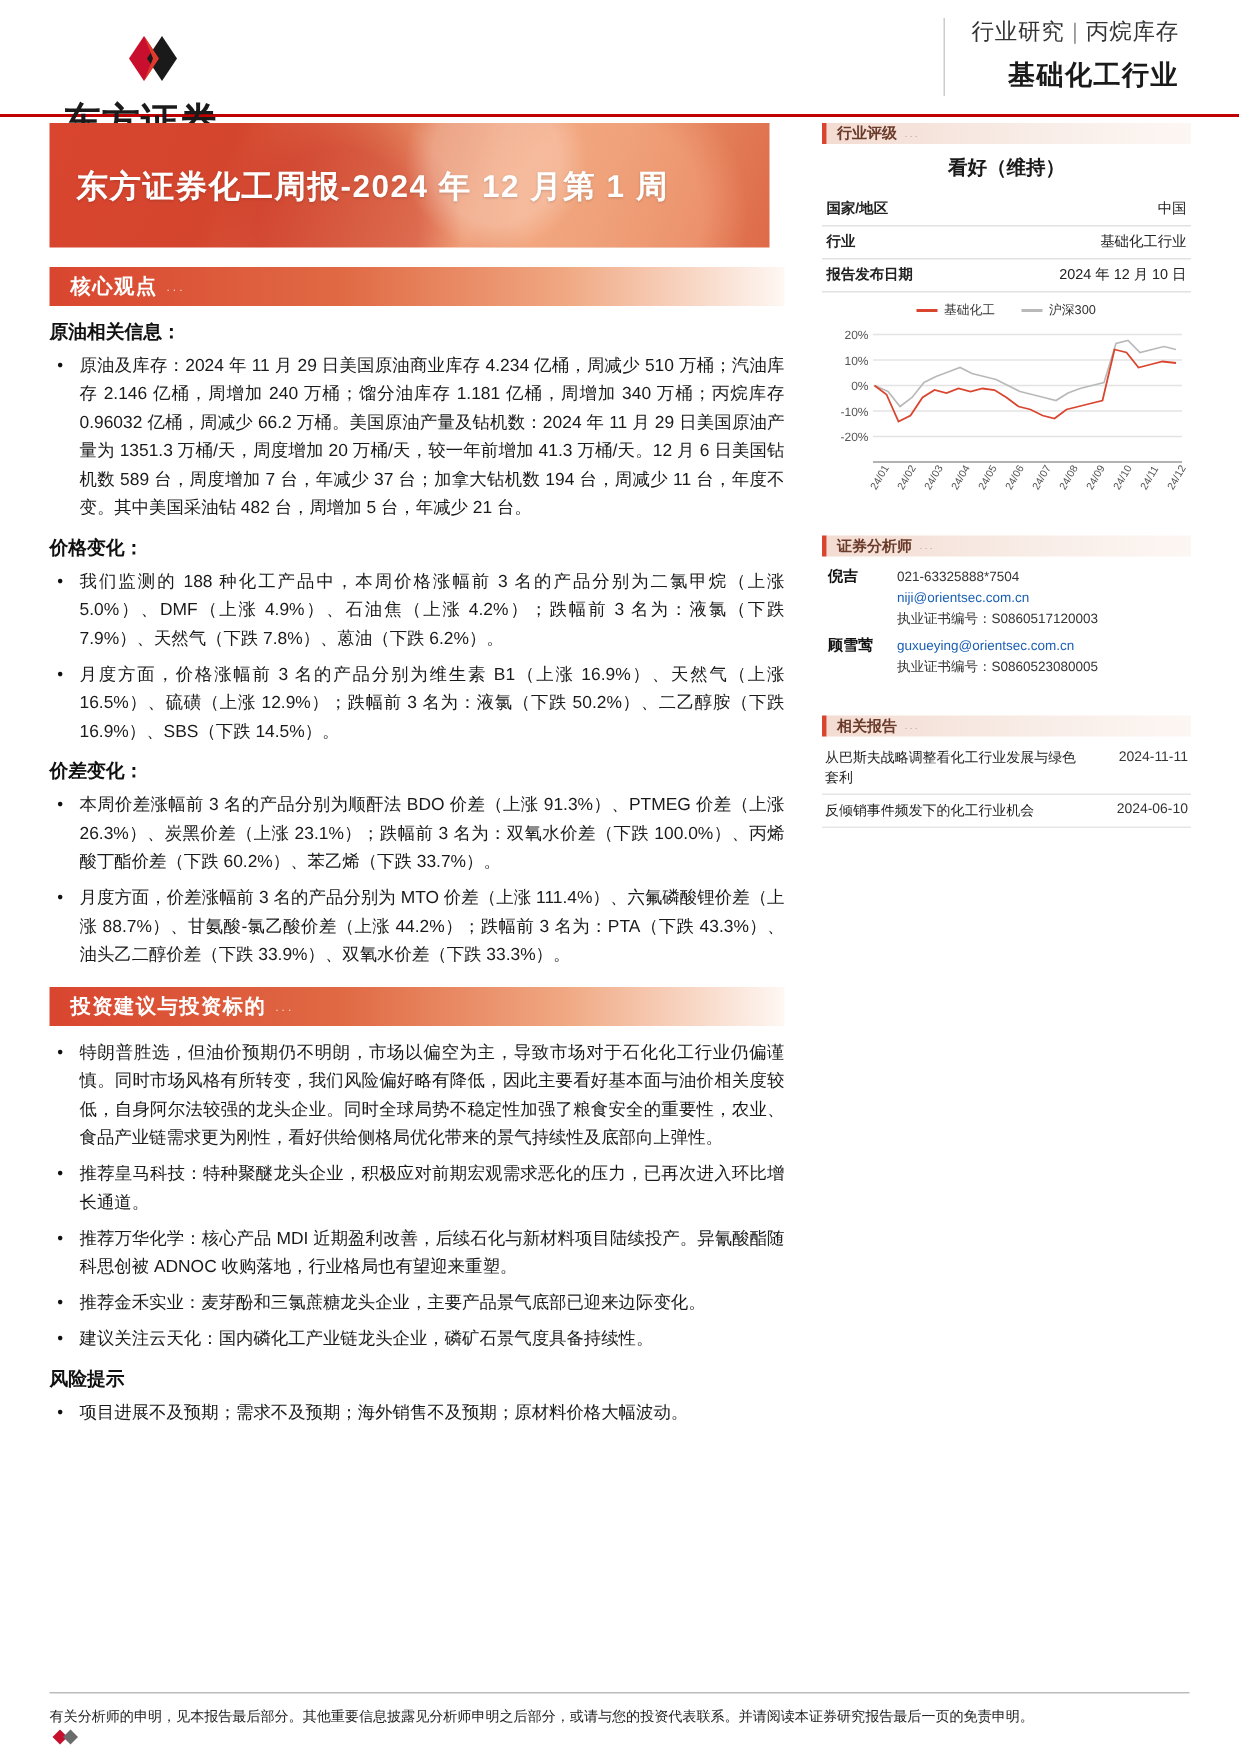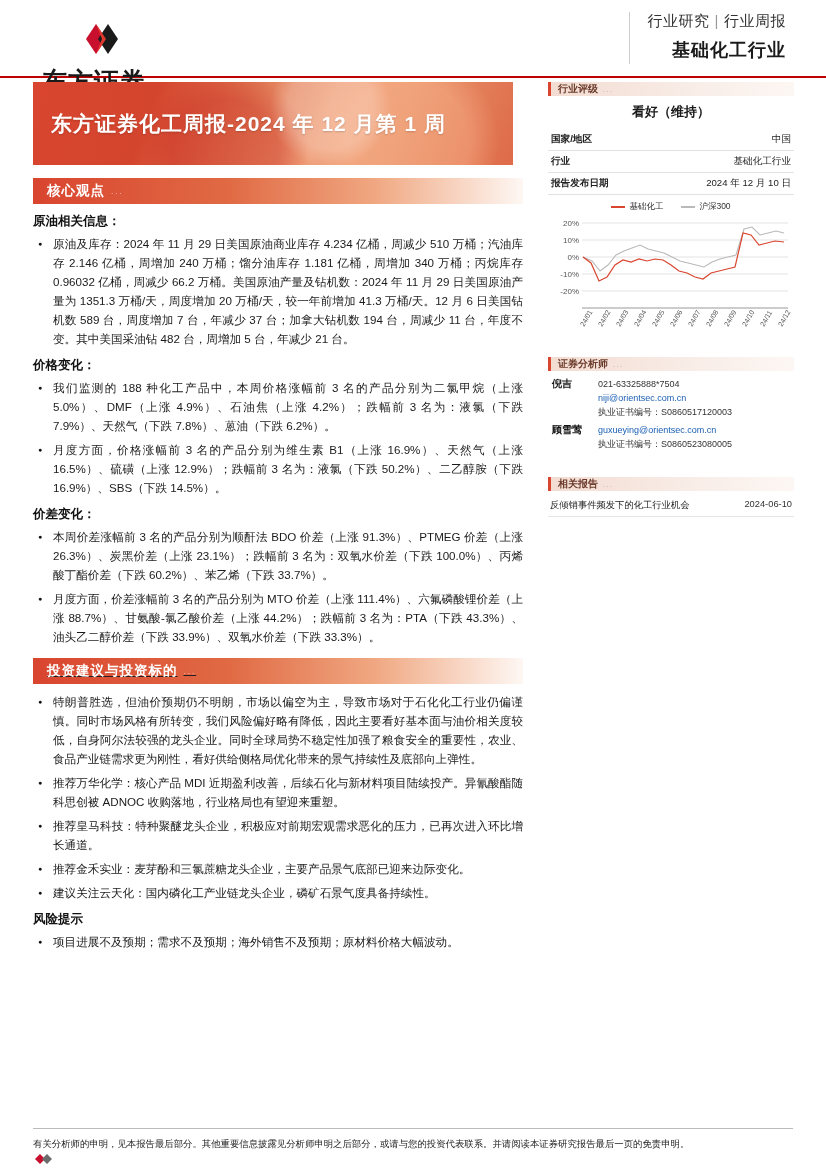--- a/index.html
+++ b/index.html
@@ -157,21 +157,21 @@
           <polygon points="16,6 26,21 16,36 22,21" fill="#e03a2f"></polygon>
         </svg>
       </div>
       <div>
         <div class="logo-text-cn">东方证券</div>
         <div class="logo-text-en">ORIENT SECURITIES</div>
       </div>
     </div>
     <div class="header-right">
       <div class="hr-line1">
-        <span>行业研究</span><span class="sep">|</span><span>行业周报</span>
+        <span>行业研究</span><span class="sep">|</span><span>丙烷库存</span>
       </div>
       <div class="hr-line2">基础化工行业</div>
     </div>
   </div>
 
   <div class="banner">
     <div class="banner-title">东方证券化工周报-2024 年 12 月第 1 周</div>
   </div>
 
   <div class="left-col">
@@ -191,29 +191,29 @@
       <li>我们监测的 188 种化工产品中，本周价格涨幅前 3 名的产品分别为二氯甲烷（上涨 5.0%）、DMF（上涨 4.9%）、石油焦（上涨 4.2%）；跌幅前 3 名为：液氯（下跌 7.9%）、天然气（下跌 7.8%）、蒽油（下跌 6.2%）。</li>
       <li>月度方面，价格涨幅前 3 名的产品分别为维生素 B1（上涨 16.9%）、天然气（上涨 16.5%）、硫磺（上涨 12.9%）；跌幅前 3 名为：液氯（下跌 50.2%）、二乙醇胺（下跌 16.9%）、SBS（下跌 14.5%）。</li>
     </ul>
 
     <div class="sub-title">价差变化：</div>
     <ul class="bullets">
       <li>本周价差涨幅前 3 名的产品分别为顺酐法 BDO 价差（上涨 91.3%）、PTMEG 价差（上涨 26.3%）、炭黑价差（上涨 23.1%）；跌幅前 3 名为：双氧水价差（下跌 100.0%）、丙烯酸丁酯价差（下跌 60.2%）、苯乙烯（下跌 33.7%）。</li>
       <li>月度方面，价差涨幅前 3 名的产品分别为 MTO 价差（上涨 111.4%）、六氟磷酸锂价差（上涨 88.7%）、甘氨酸-氯乙酸价差（上涨 44.2%）；跌幅前 3 名为：PTA（下跌 43.3%）、油头乙二醇价差（下跌 33.9%）、双氧水价差（下跌 33.3%）。</li>
     </ul>
 
-    <div class="sec-head" style="margin-top:12px;text-decoration:underline;">
+    <div class="sec-head" style="margin-top:12px;">
       <span class="t">投资建议与投资标的</span>
       <span class="deco">...</span>
     </div>
 
     <ul class="bullets">
       <li>特朗普胜选，但油价预期仍不明朗，市场以偏空为主，导致市场对于石化化工行业仍偏谨慎。同时市场风格有所转变，我们风险偏好略有降低，因此主要看好基本面与油价相关度较低，自身阿尔法较强的龙头企业。同时全球局势不稳定性加强了粮食安全的重要性，农业、食品产业链需求更为刚性，看好供给侧格局优化带来的景气持续性及底部向上弹性。</li>
+      <li>推荐皇马科技：特种聚醚龙头企业，积极应对前期宏观需求恶化的压力，已再次进入环比增长通道。</li>
       <li>推荐万华化学：核心产品 MDI 近期盈利改善，后续石化与新材料项目陆续投产。异氰酸酯随科思创被 ADNOC 收购落地，行业格局也有望迎来重塑。</li>
-      <li>推荐皇马科技：特种聚醚龙头企业，积极应对前期宏观需求恶化的压力，已再次进入环比增长通道。</li>
       <li>推荐金禾实业：麦芽酚和三氯蔗糖龙头企业，主要产品景气底部已迎来边际变化。</li>
       <li>建议关注云天化：国内磷化工产业链龙头企业，磷矿石景气度具备持续性。</li>
     </ul>
 
     <div class="sub-title">风险提示</div>
     <ul class="bullets">
       <li>项目进展不及预期；需求不及预期；海外销售不及预期；原材料价格大幅波动。</li>
     </ul>
   </div>
 
@@ -311,20 +311,24 @@
       </div>
     </div>
 
     <div class="rbox" style="margin-top:22px;">
       <div class="rbox-head">
         <span class="t">相关报告</span>
         <span class="deco">...</span>
       </div>
       <table class="rel">
         <tbody>
+            <tr>
+          <td>从巴斯夫战略调整看化工行业发展与绿色套利</td>
+          <td class="date">2024-11-11</td>
+        </tr>
         <tr>
           <td>反倾销事件频发下的化工行业机会</td>
           <td class="date">2024-06-10</td>
         </tr>
       </tbody>
         </table>
     </div>
   </div>
 
   <div class="footer">

